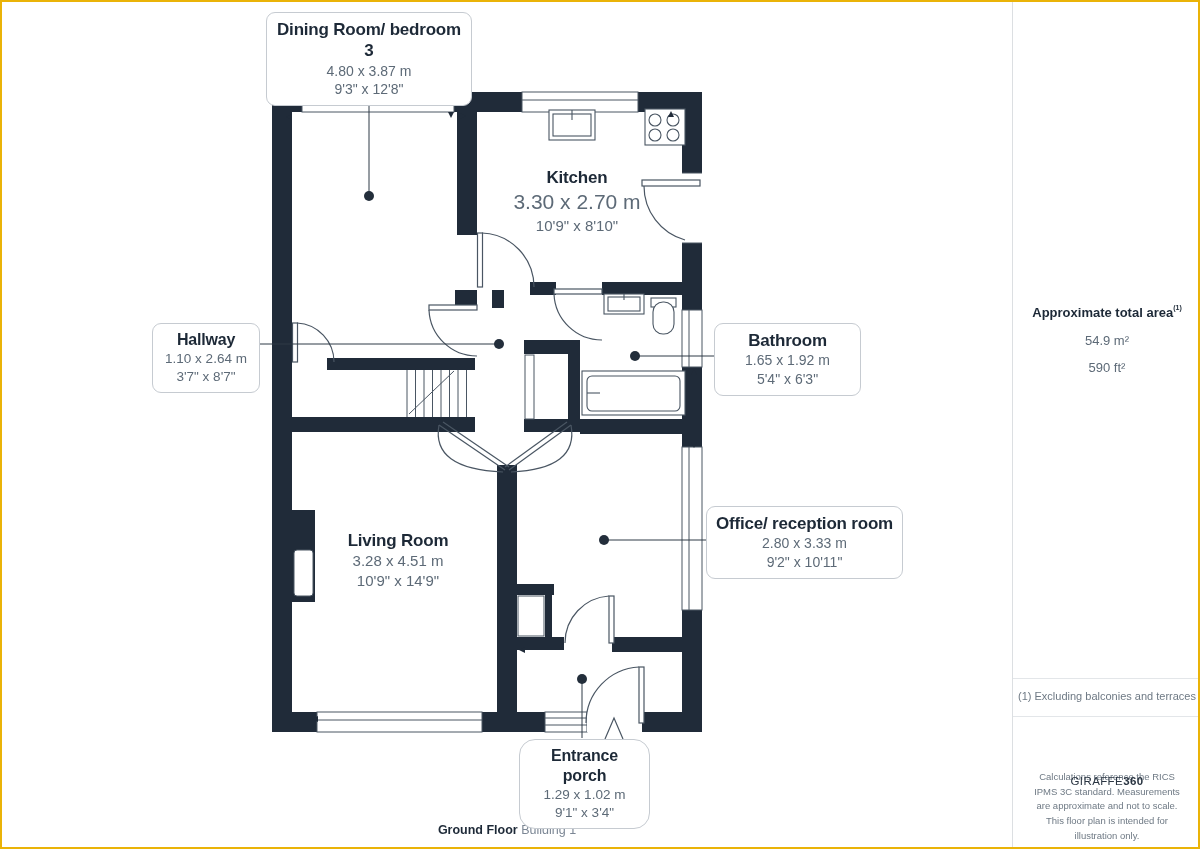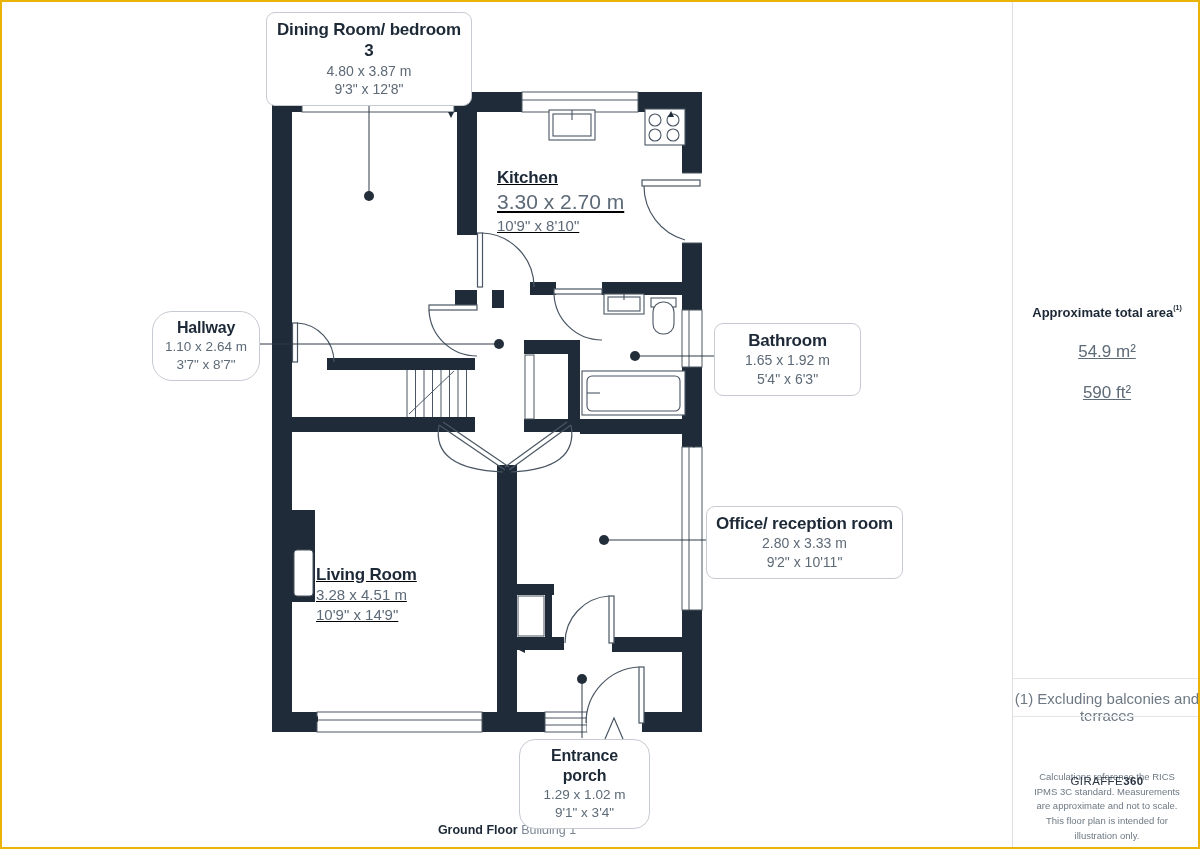--- a/index.html
+++ b/index.html
@@ -4,30 +4,30 @@
 <style>
   html,body{margin:0;padding:0;background:#fff;}
   .canvas{position:relative;width:1200px;height:849px;background:#ffffff;
           border:2px solid #eab308;box-sizing:border-box;overflow:hidden;
           font-family:"Liberation Sans", sans-serif;padding-left:42px;}
   svg{position:absolute;left:0;top:0;}
   .callout{position:absolute;background:#fff;border:1px solid #c6cbd1;border-radius:9px;
            text-align:center;padding:6px 8px;box-sizing:border-box;z-index:5;}
   .room-name{font-size:17px;font-weight:bold;color:#1d2937;letter-spacing:-0.2px;line-height:1.25;}
   .room-dim{font-size:14px;color:#5d6a77;line-height:1.34;}
-  .roomtext{position:absolute;z-index:4;text-decoration:underline;}
+  .roomtext{position:absolute;text-align:center;z-index:4;}
   .vdivider{position:absolute;left:1010px;top:0;bottom:0;width:1px;background:#dcdfe2;}
   .sidebar{position:absolute;left:1011px;top:0;width:188px;height:100%;}
   .area-block{position:absolute;top:301px;left:0;width:100%;text-align:center;}
   .area-title{font-size:13px;font-weight:bold;color:#1d2937;}
   .area-sup{font-size:7px;vertical-align:7px;font-weight:bold;color:#1d2937;}
-  .area-val{font-size:17px;color:#5d6a77;margin-top:21px;text-decoration:underline;}
+  .area-val{font-size:13px;color:#5d6a77;margin-top:12px;}
   .hr{position:absolute;left:0;width:100%;border-top:1px solid #e3e6e9;height:0;}
   .footnote{position:absolute;top:688px;left:0;width:100%;text-align:center;
-            font-size:15px;color:#6e7984;}
+            font-size:11px;color:#6e7984;}
   .disclaimer{position:absolute;top:736px;left:16px;width:156px;text-align:center;
               font-size:9.5px;color:#6e7984;line-height:1.55;margin-top:32px;}
   .brand{position:absolute;top:773px;left:0;width:100%;text-align:center;
          font-size:11.5px;color:#2a3542;letter-spacing:0.4px;}
   .brand b{font-weight:bold;}
   .floor-footer{position:absolute;left:0;top:821px;width:1010px;text-align:center;font-size:12.5px;}
   .floor-footer .fl{font-weight:bold;color:#1d2937;}
   .floor-footer .bl{color:#7b8694;}
 </style>
 </head>
@@ -196,21 +196,21 @@
       <circle cx="580" cy="677" r="5"></circle>
     </g>
   </svg>
 
   <div class="callout" style="left:264px;top:10px;width:206px;">
     <div class="room-name">Dining Room/ bedroom 3</div>
     <div class="room-dim">4.80 x 3.87 m</div>
     <div class="room-dim">9'3" x 12'8"</div>
   </div>
 
-  <div class="callout" style="left:150px;top:309px;width:108px;border-radius:20px;">
+  <div class="callout" style="left:150px;top:321px;width:108px;">
     <div class="room-name" style="font-size:16px">Hallway</div>
     <div class="room-dim" style="font-size:13.5px">1.10 x 2.64 m</div>
     <div class="room-dim" style="font-size:13.5px">3'7" x 8'7"</div>
   </div>
 
   <div class="callout" style="left:712px;top:321px;width:147px;">
     <div class="room-name">Bathroom</div>
     <div class="room-dim">1.65 x 1.92 m</div>
     <div class="room-dim">5'4" x 6'3"</div>
   </div>
@@ -226,21 +226,21 @@
     <div class="room-dim" style="font-size:13.5px">1.29 x 1.02 m</div>
     <div class="room-dim" style="font-size:13.5px">9'1" x 3'4"</div>
   </div>
 
   <div class="roomtext" style="left:495px;top:165px;width:160px;">
     <div class="room-name">Kitchen</div>
     <div class="room-dim" style="font-size:21px">3.30 x 2.70 m</div>
     <div class="room-dim" style="font-size:15px">10'9" x 8'10"</div>
   </div>
 
-  <div class="roomtext" style="left:314px;top:562px;width:164px;">
+  <div class="roomtext" style="left:314px;top:528px;width:164px;">
     <div class="room-name">Living Room</div>
     <div class="room-dim" style="font-size:15px">3.28 x 4.51 m</div>
     <div class="room-dim" style="font-size:15px">10'9" x 14'9"</div>
   </div>
 
   <div class="floor-footer">
     <span class="fl">Ground Floor</span>
     <span class="bl">Building 1</span>
   </div>
 

